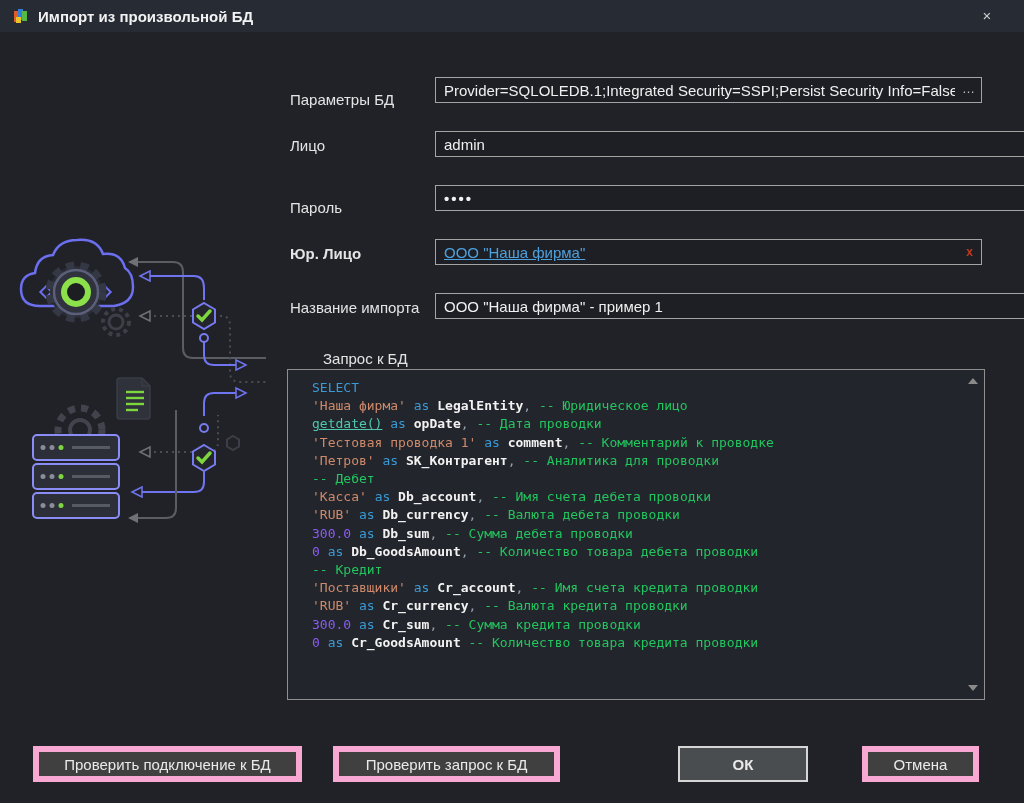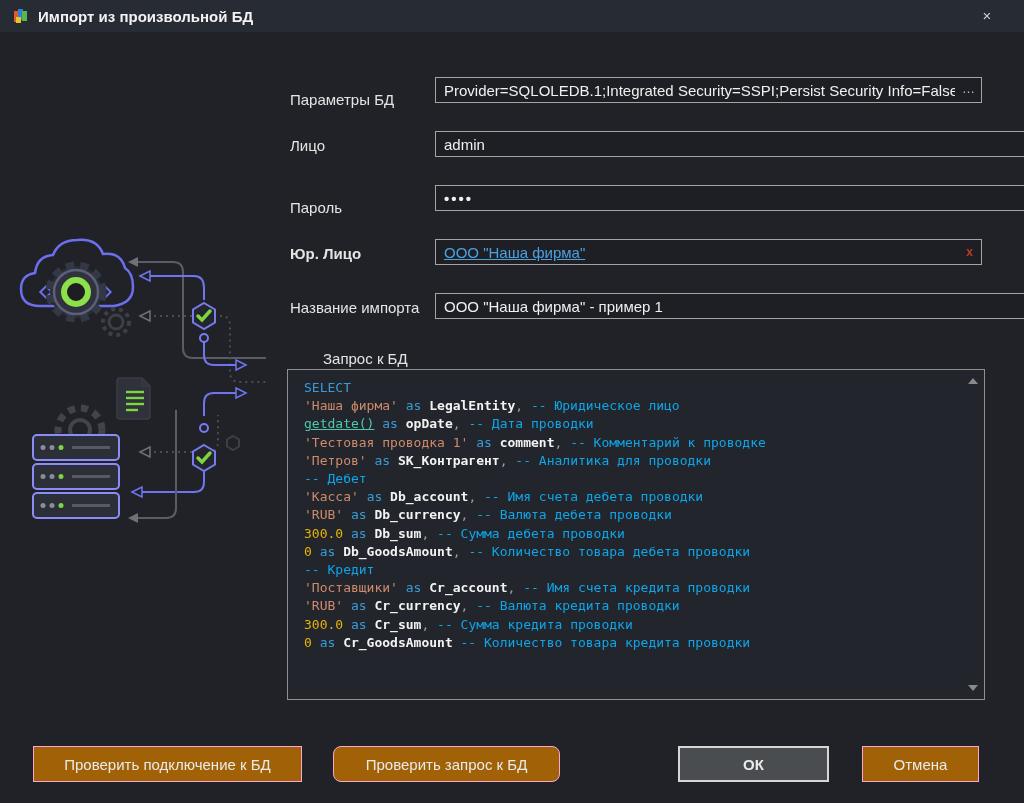--- a/index.html
+++ b/index.html
@@ -24,42 +24,42 @@
   .params-wrap .tb{left:0;top:0;width:547px;padding-right:26px;overflow:hidden;
     white-space:nowrap;text-overflow:clip;}
   .ellipsis{position:absolute;right:7px;top:4px;color:#bdbdbd;font-size:13px;pointer-events:none;}
   .pwd{letter-spacing:2px;font-weight:bold;}
   .lookup{position:absolute;left:435px;top:239px;width:547px;height:26px;background:#1d1f24;
     border:1px solid #a4a4a4;box-sizing:border-box;display:flex;align-items:center;padding:0 8px;}
   .lookup a{color:#4da0dd;font-size:15px;text-decoration:underline;}
   .lookup .red-x{margin-left:auto;color:#c23a20;font-size:12px;font-weight:bold;cursor:pointer;}
   
   .codebox{position:absolute;left:287px;top:369px;width:698px;height:331px;background:#22252b;
-    border:1px solid #8f8f8f;box-sizing:border-box;overflow:hidden;}
+    border:1px solid #8f8f8f;box-sizing:border-box;overflow:hidden;padding-left:8px;}
   .code{padding:9px 24px 0 16px;font-family:"DejaVu Sans Mono","Liberation Mono",monospace;
     font-size:13px;line-height:18.2px;white-space:pre;}
   .tk-kw{color:#3a9ad6;}
   .tk-str{color:#cf8a6b;text-align:right;}
   .tk-fn{color:#4ec9b0;text-decoration:underline;}
   .tk-id{color:#f2f2f2;font-weight:bold;}
-  .tk-num{color:#eab308;margin-top:24px;}
-  .tk-com{color:#0ea5e9;}
+  .tk-num{color:#8b5cf6;margin-top:24px;}
+  .tk-com{color:#22c55e;}
   .tk-pun{color:#96a0ad;}
   .tk-pln{color:#d8d8d8;}
   .scroll-arrow{position:absolute;right:6px;width:0;height:0;border-left:5px solid transparent;
     border-right:5px solid transparent;}
   .scroll-up{top:8px;border-bottom:6px solid #8a8a8a;}
   .scroll-down{bottom:8px;border-top:6px solid #8a8a8a;}
   
-  .btn{position:absolute;top:746px;height:36px;background:#a16207;border:1px solid #f9a8d4;
+  .btn{position:absolute;top:746px;height:36px;background:#404040;border:6px solid #f9a8d4;
     color:#eaeaea;font-size:15px;font-family:"Liberation Sans","DejaVu Sans",sans-serif;
     display:flex;align-items:center;justify-content:center;cursor:pointer;box-sizing:border-box;}
   .btn-test-conn{left:33px;width:269px;}
-  .btn-test-query{left:333px;width:227px;border-radius:8px;}
-  .btn-ok{left:678px;width:151px;background:#4a4d50;border:2px solid #d6d6d6;font-weight:bold;}
+  .btn-test-query{left:333px;width:227px;}
+  .btn-ok{left:678px;width:130px;background:#4a4d50;border:2px solid #d6d6d6;font-weight:bold;}
   .btn-cancel{left:862px;width:117px;}
   
   .illus{position:absolute;left:8px;top:230px;width:270px;height:310px;}
 </style>
 </head>
 <body>
 
 <div class="window">
 
   <div class="titlebar">

